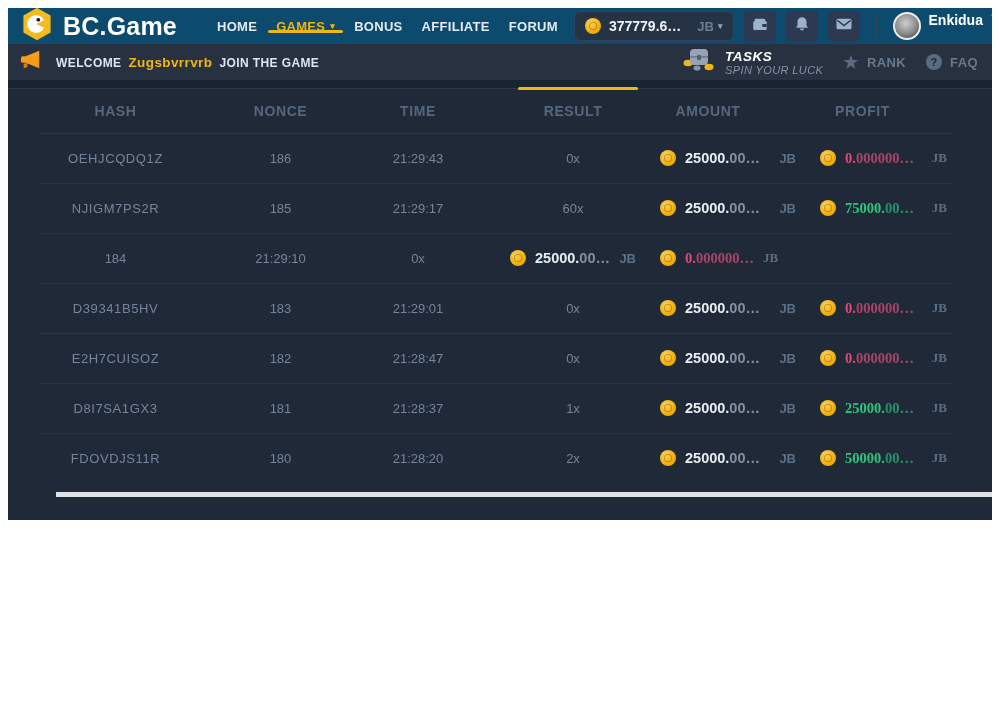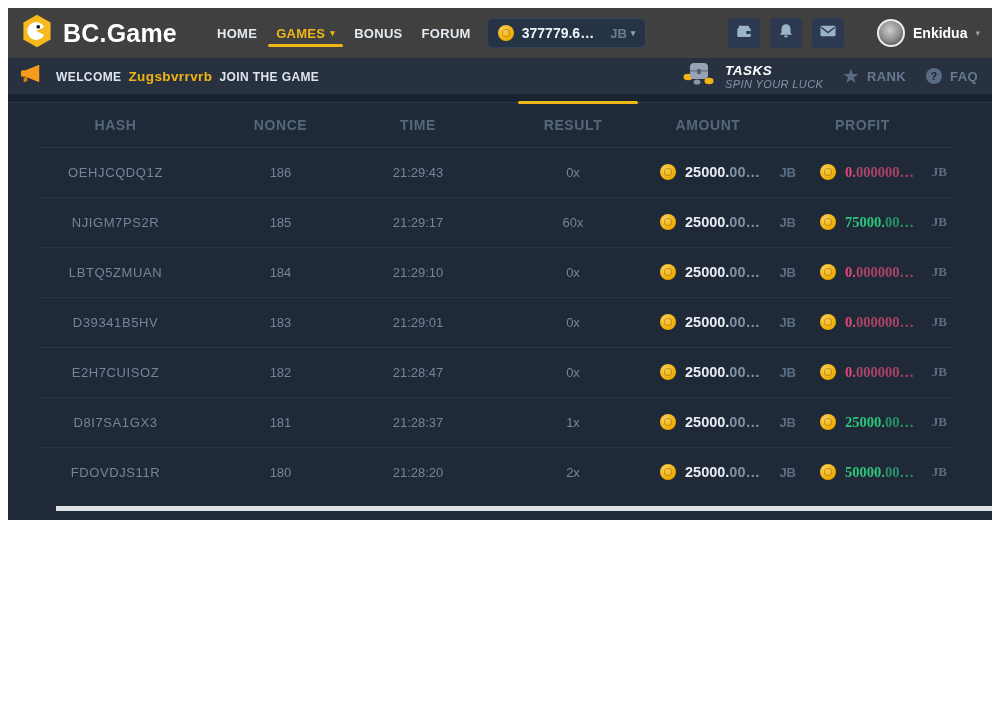--- a/index.html
+++ b/index.html
@@ -5,21 +5,21 @@
   * { box-sizing: border-box; margin: 0; padding: 0; }
   body {
     width: 1000px; height: 706px; overflow: hidden;
     background: #ffffff;
     font-family: "Liberation Sans", sans-serif;
   }
   .app { margin: 8px; width: 984px; height: 512px; background: #1f2937; overflow: hidden; }
 
   
   .navbar {
-    height: 50px; background: #404040;
+    height: 36px; background: #0c4a6e;
     display: flex; align-items: center; padding: 8px 12px;
   }
   .logo { display: flex; align-items: center; gap: 9px; margin-right: 40px; }
   .logo-text { color: #ffffff; font-size: 25px; font-weight: bold; letter-spacing: .2px; }
   .nav-links { display: flex; align-items: flex-end; gap: 19px; height: 100%; }
   .nav-link {
     position: relative; height: 100%; display: flex; align-items: center; gap: 5px;
     color: #e3eaf2; font-size: 13px; font-weight: bold; letter-spacing: .3px; cursor: pointer;
   }
   .nav-link.active { color: #f0b614; }
@@ -37,21 +37,21 @@
   .balance-value { color: #eef3f9; font-size: 14px; font-weight: bold; }
   .balance-currency { margin-left: 8px; display: flex; align-items: center; gap: 4px;
     color: #6a7d94; font-size: 13px; font-weight: bold; }
 
   .nav-right { margin-left: auto; display: flex; align-items: center; }
   .icon-btn {
     width: 32px; height: 30px; margin-left: 10px; border-radius: 4px;
     background: #2c3950; display: flex; align-items: center; justify-content: center; cursor: pointer;
   }
   .nav-divider { width: 1px; height: 26px; background: #35434f; margin: 0 6px 0 16px; }
-  .user { display: flex; align-items: center; gap: 8px; margin-left: 10px; cursor: pointer; }
+  .user { display: flex; gap: 8px; margin-left: 10px; cursor: pointer; }
   .avatar {
     width: 28px; height: 28px; border-radius: 50%; border: 2px solid #ececec;
     background: radial-gradient(circle at 45% 38%, #cfcfcf, #8a8a8a 55%, #3c3c3c 95%);
   }
   .user-name { color: #ffffff; font-size: 14px; font-weight: bold; }
 
   
   .welcome-bar {
     height: 36px; background: #27313f;
     display: flex; align-items: center; padding: 0 14px 0 12px;
@@ -141,20 +141,23 @@
     <div class="nav-links">
       <div class="nav-link">
         <span>HOME</span>
       </div>
       <div class="nav-link active">
         <span>GAMES</span>
         <span class="caret">▾</span>
       </div>
       <div class="nav-link">
         <span>BONUS</span>
+      </div>
+      <div class="nav-link">
+        <span>AFFILIATE</span>
       </div>
       <div class="nav-link">
         <span>FORUM</span>
       </div>
     </div>
 
     <div class="balance-pill">
       <span class="coin"></span>
       <span class="balance-value">377779.6…</span>
       <span class="balance-currency">
@@ -284,21 +287,20 @@
         <span class="jb-label">JB</span>
       </div>
       <div class="money-cell profit">
         <span class="coin"></span>
         <span class="money profit-val" data-state="win"><span class="int">75000.</span><span class="dec">00…</span></span>
         <span class="jb-label">JB</span>
       </div>
     </div>
 
     <div class="trow">
-      <div class="cell hash">LBTQ5ZMUAN</div>
       <div class="cell">184</div>
       <div class="cell">21:29:10</div>
       <div class="cell">0x</div>
       <div class="money-cell amount">
         <span class="coin"></span>
         <span class="money"><span class="int">25000.</span><span class="dec">00…</span></span>
         <span class="jb-label">JB</span>
       </div>
       <div class="money-cell profit">
         <span class="coin"></span>

